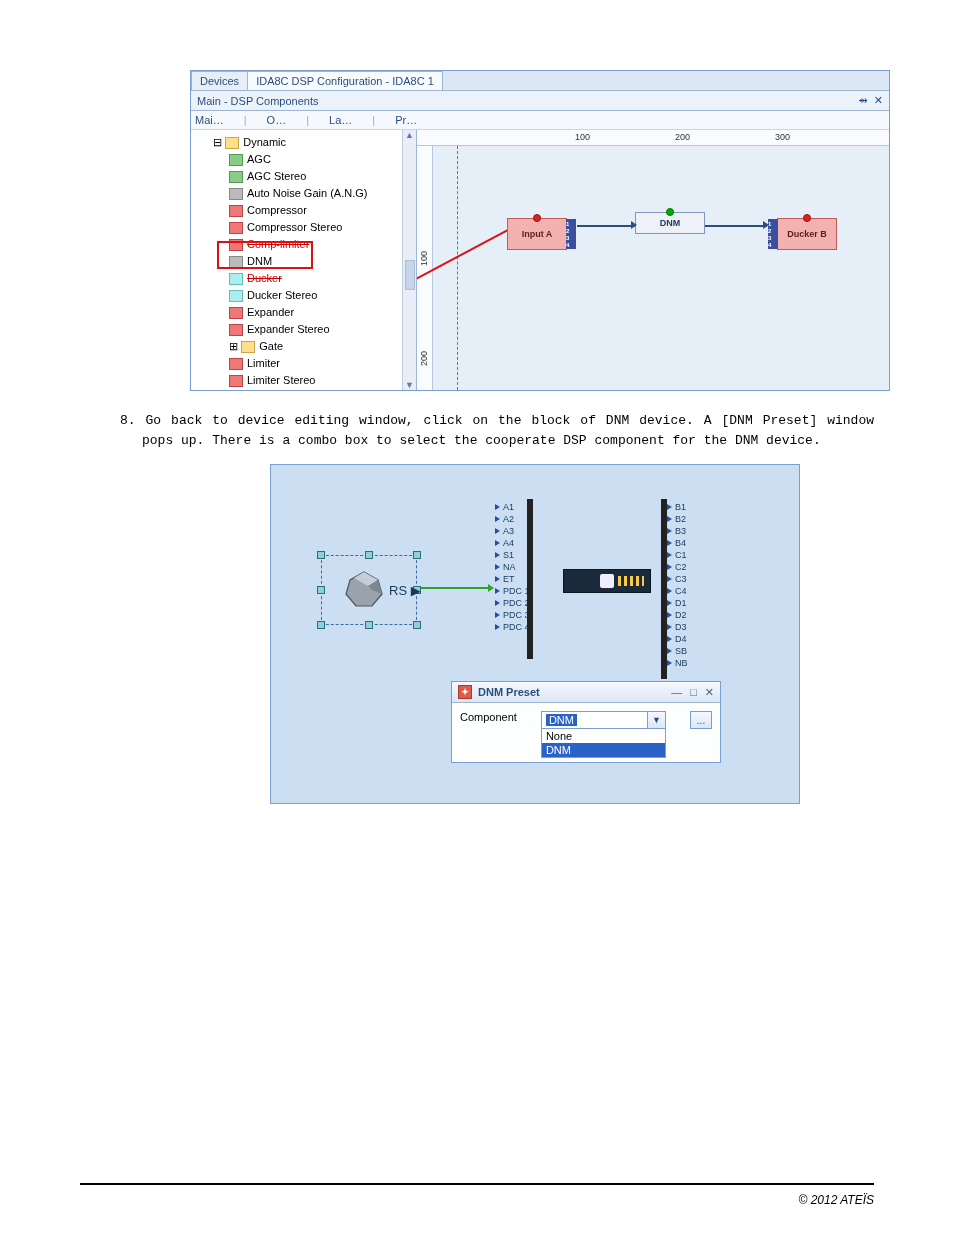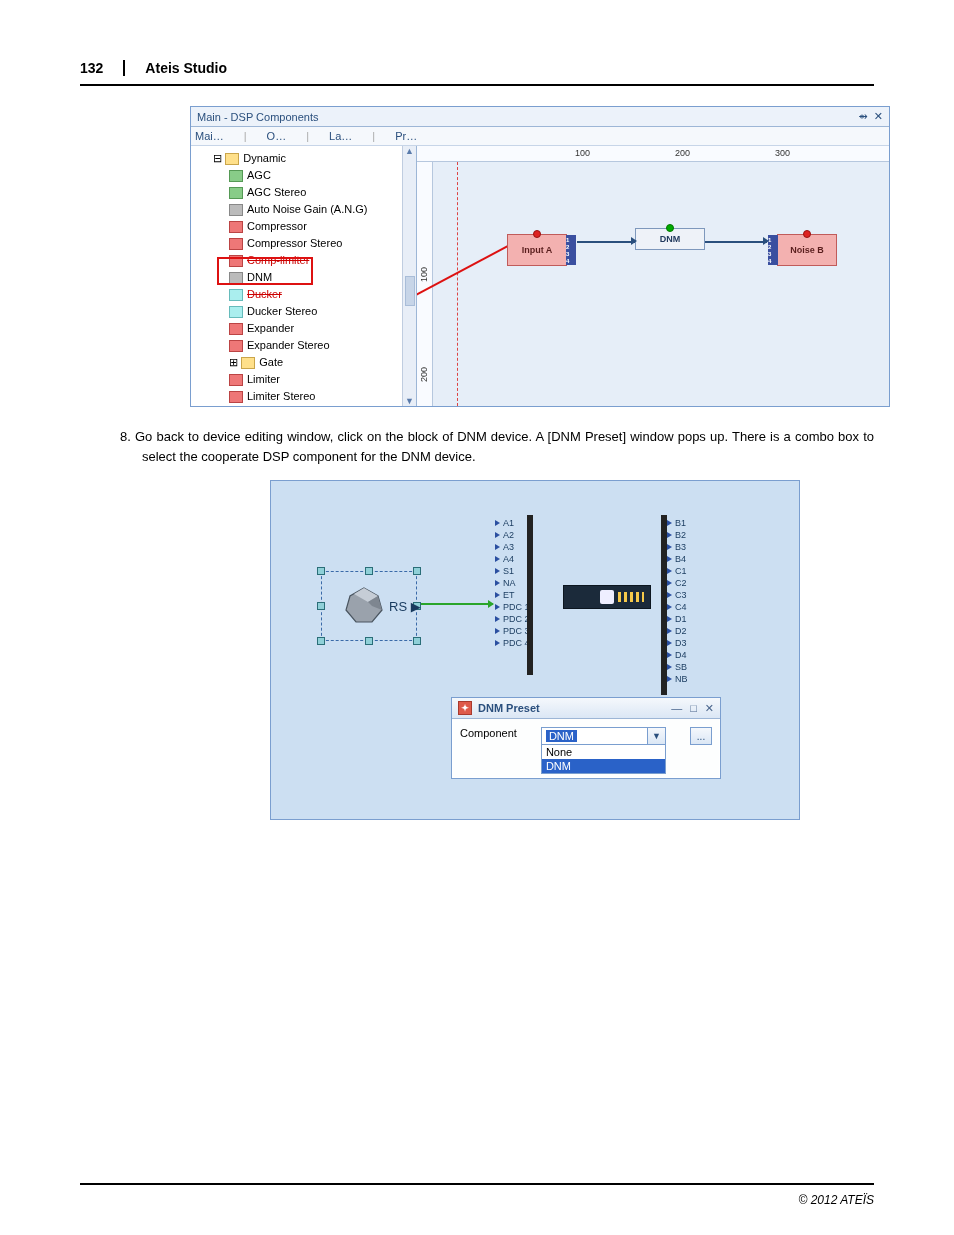--- a/index.html
+++ b/index.html
@@ -34,20 +34,21 @@
   .header-title {
     font-weight: bold;
     font-size: 14px;
   }
   .step {
     margin: 10px 0 14px 40px;
     text-indent: -22px;
     padding-left: 22px;
     line-height: 1.5;
     text-align: justify;
+    font-family: Liberation Mono, monospace;
   }
   .figure {
     margin: 10px 0 20px 110px;
   }
   .figure2 {
     margin: 10px 0 20px 190px;
   }
   
   .shot1 {
     width: 700px;
@@ -304,27 +305,27 @@
   }
   .footer-text {
     position:absolute; right:80px; bottom:28px;
     font-style:italic; font-size:12px;
   }
 </style>
 </head>
 <body>
 
 <div class="page">
-  <div class="header-row">
-    <div class="page-number-box">132</div>
-    <div class="header-title">Ateis Studio</div>
-  </div>
 
   <div class="figure">
     <div class="shot1">
+      <div class="tabs-top">
+        <div class="tab">Devices</div>
+        <div class="tab" style="background:#f8fbfe;">IDA8C DSP Configuration - IDA8C 1</div>
+      </div>
       <div class="panel-header">
         <span>Main - DSP Components</span>
         <div class="panel-icons">
           <span>⇴</span>
           <span>✕</span>
         </div>
       </div>
       <div class="toolbar">
         <span>Mai…</span>
         <span class="sep">|</span>
@@ -389,21 +390,21 @@
             <span>DNM</span>
           </div>
           <div class="block output">
             <div class="led"></div>
             <div class="port-col">
               <span>1</span>
               <span>2</span>
               <span>3</span>
               <span>4</span>
             </div>
-            <span>Noise B</span>
+            <span>Ducker B</span>
           </div>
           <div class="wire w1"></div>
           <div class="tri r1"></div>
           <div class="wire w2"></div>
           <div class="tri r2"></div>
         </div>
       </div>
     </div>
   </div>
 

